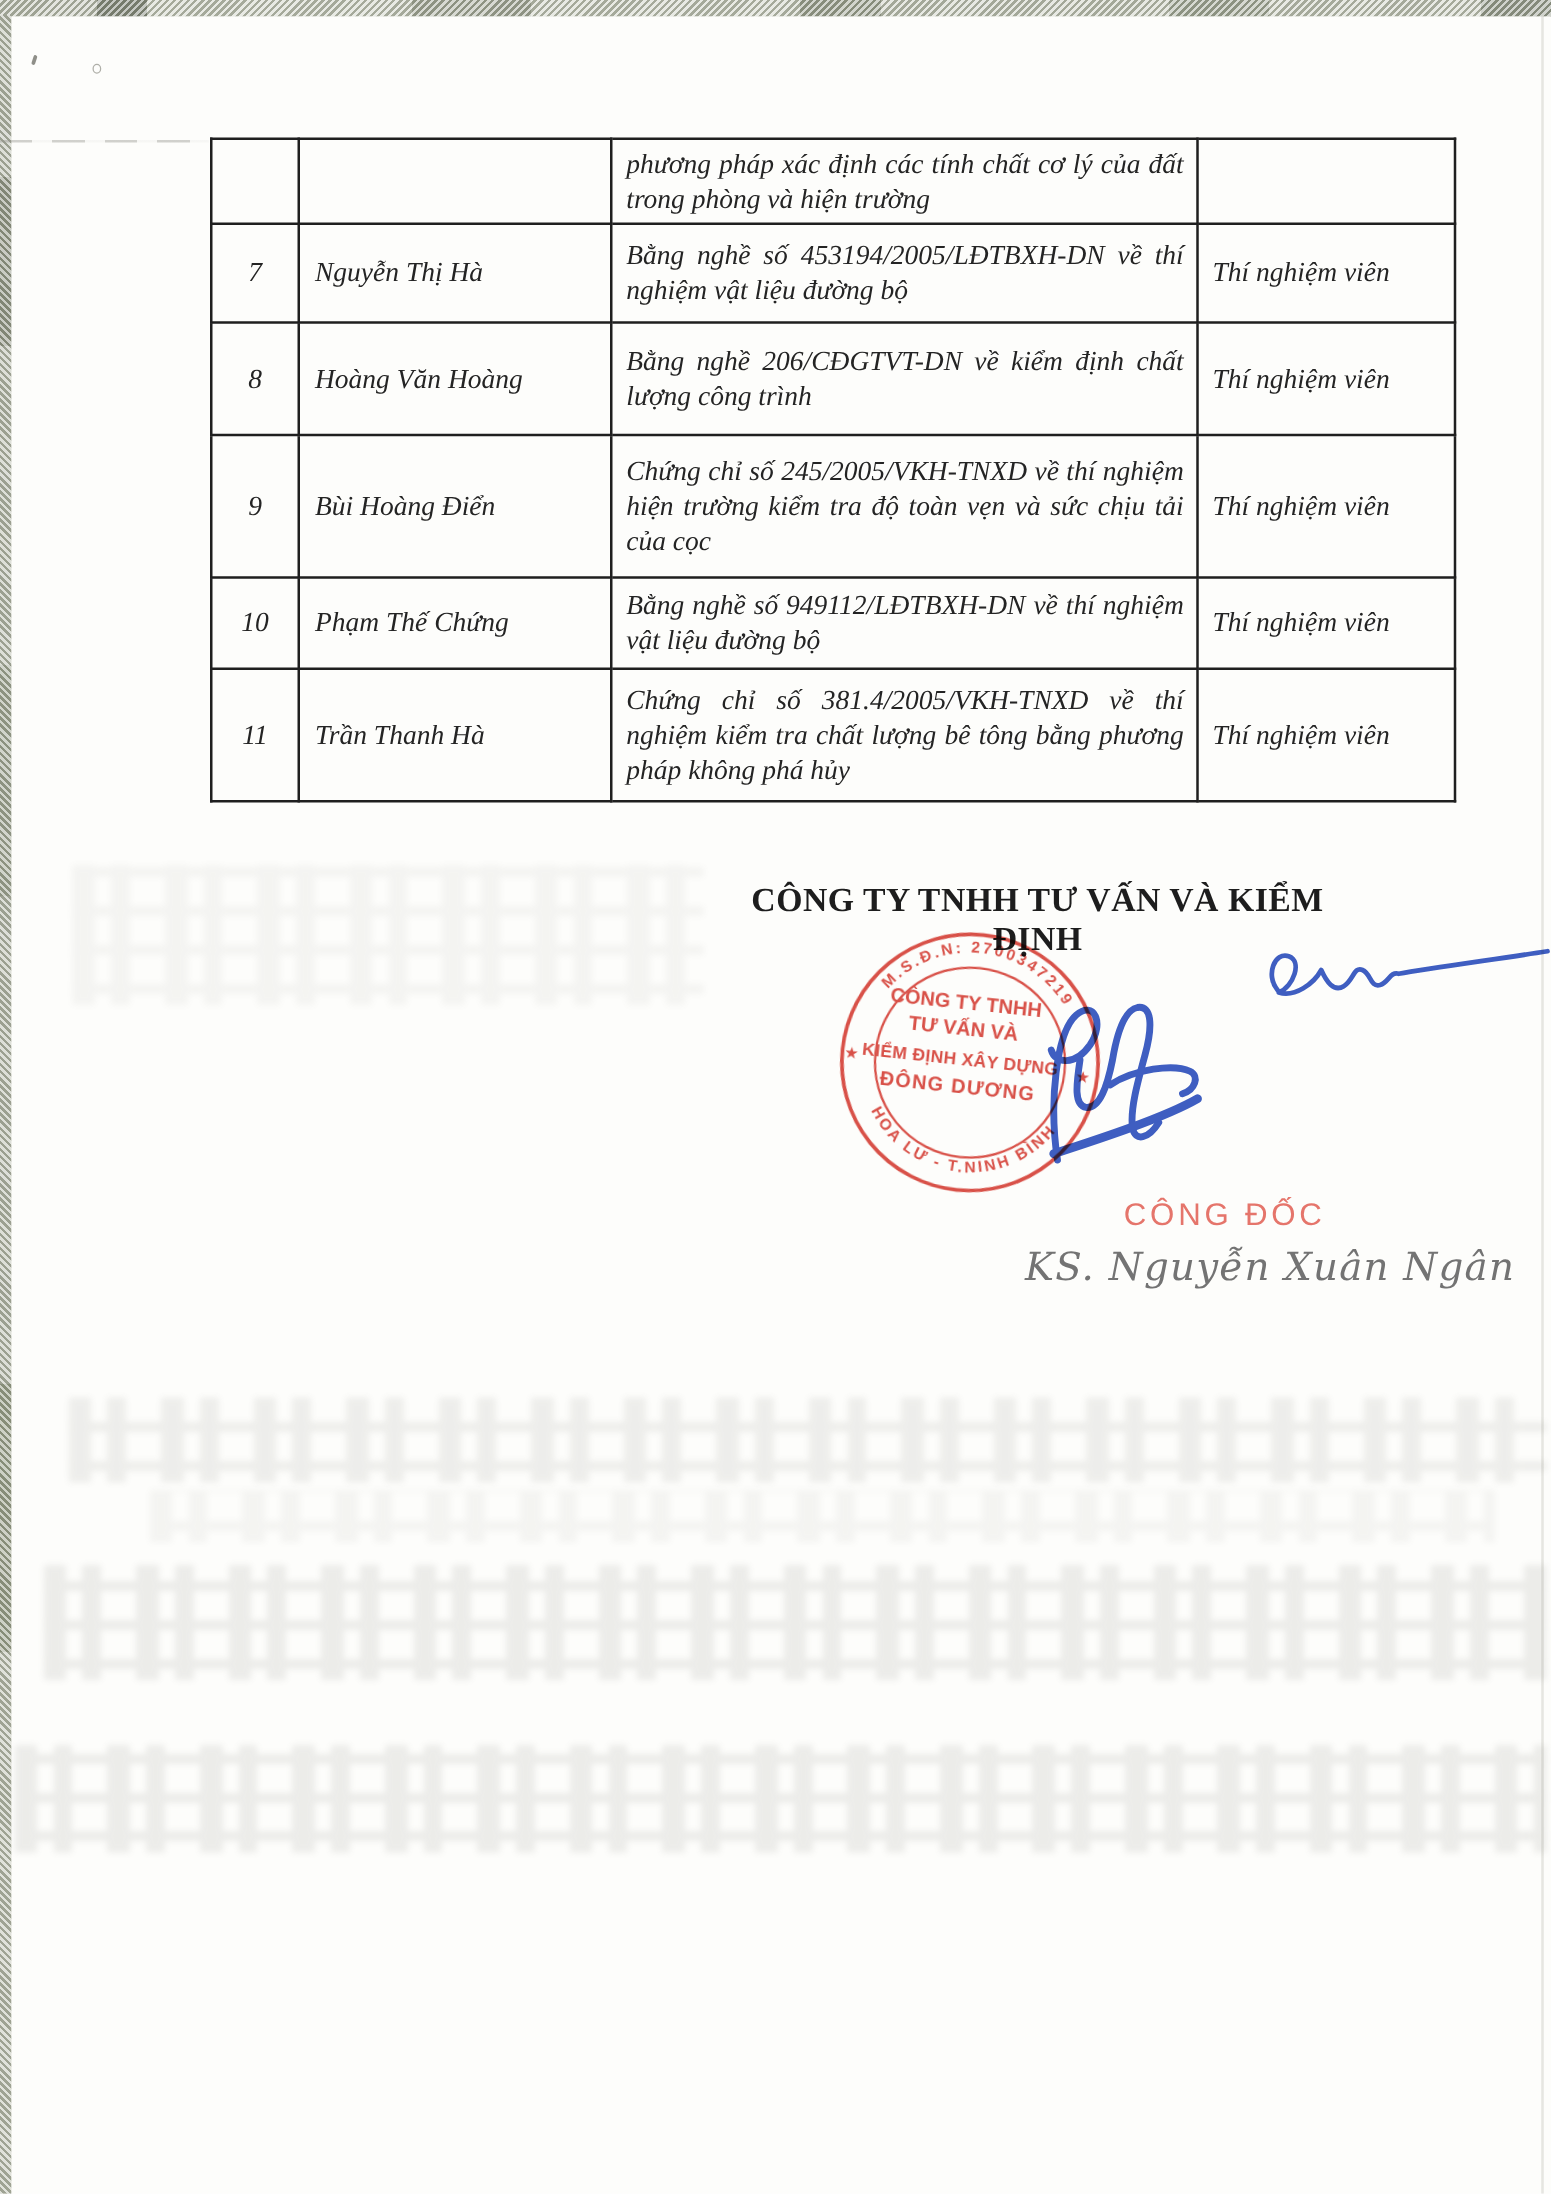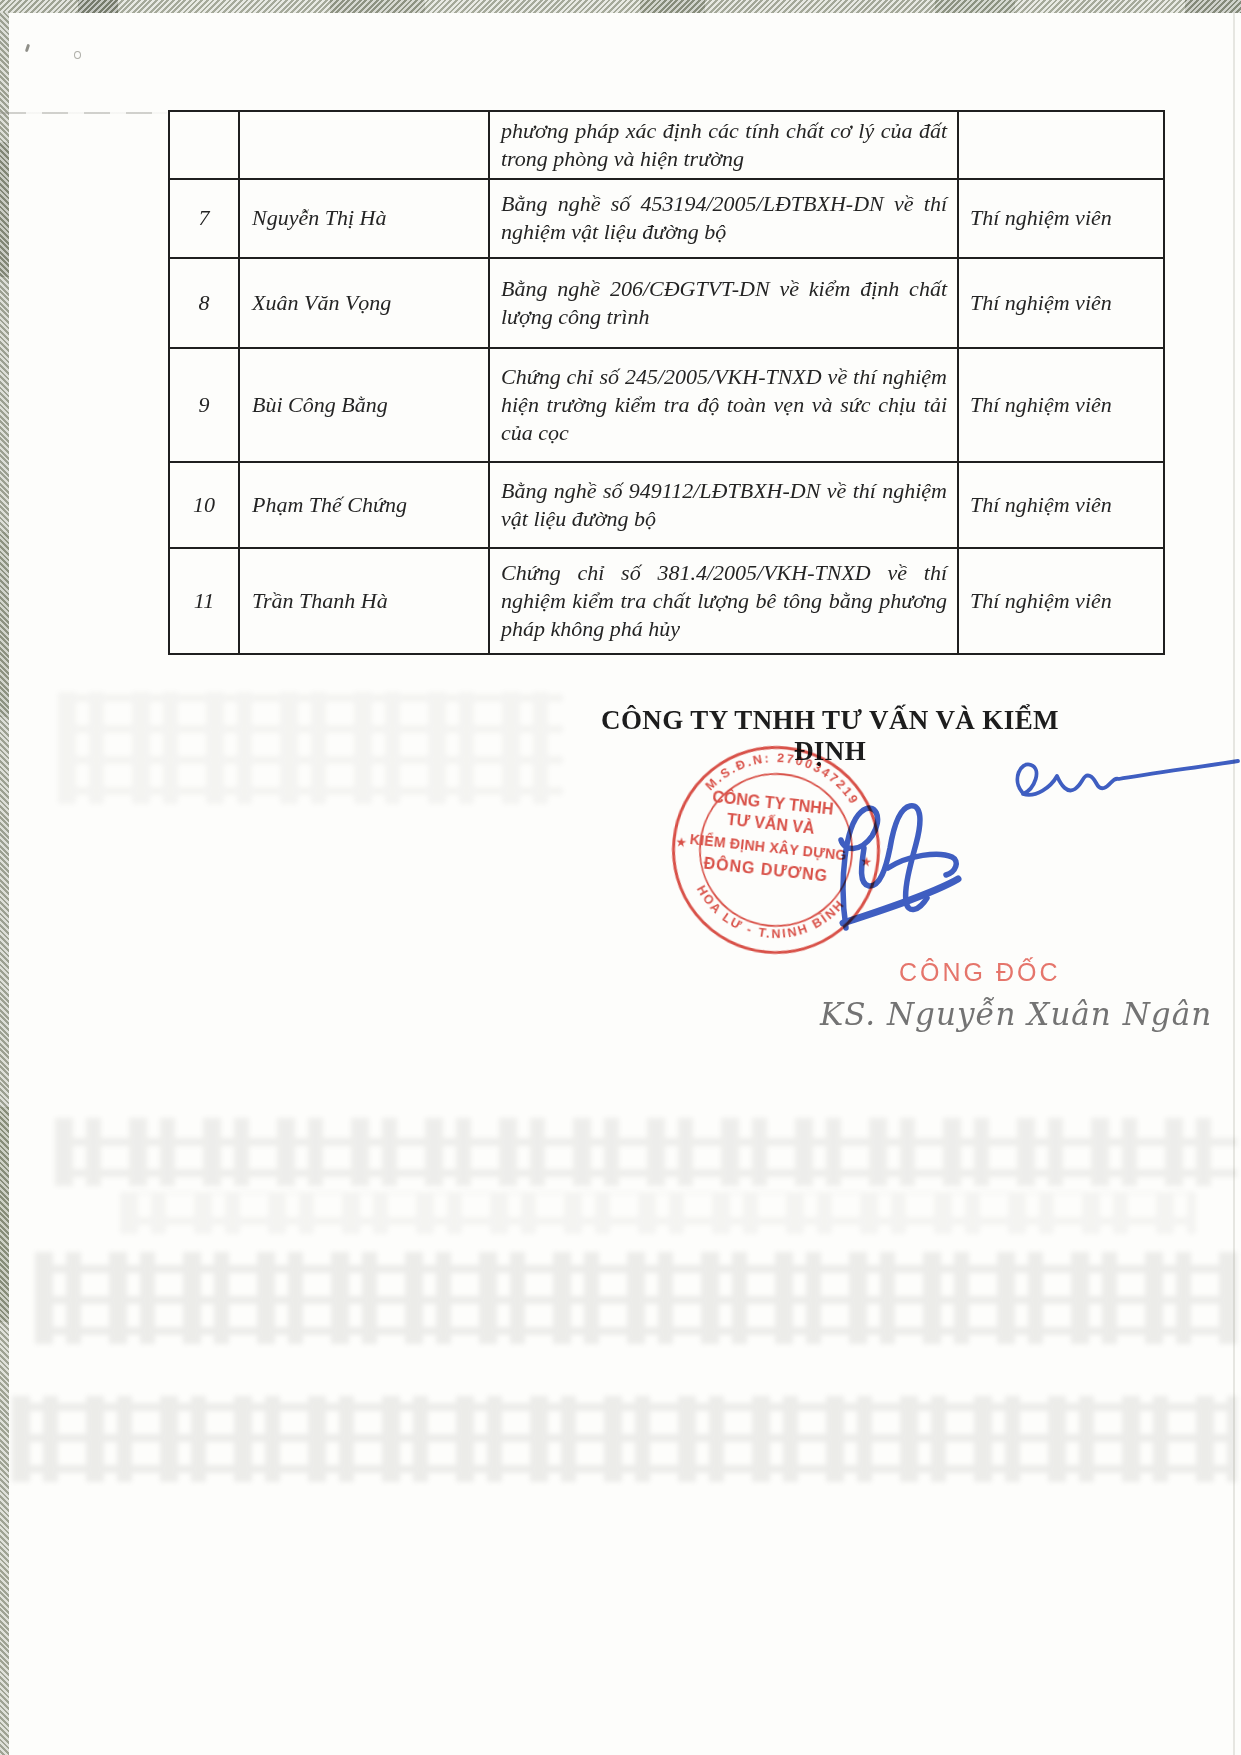--- a/index.html
+++ b/index.html
@@ -60,21 +60,21 @@
   }
   .cert-table td{border:2px solid #1f1f1f;vertical-align:middle;overflow:hidden;}
   .cert-table col.c1{width:70px;}
   .cert-table col.c2{width:250px;}
   .cert-table col.c3{width:469px;}
   .cert-table col.c4{width:206px;}
   .cert-table tr.r0{height:64px;}
   .cert-table tr.r1{height:79px;}
   .cert-table tr.r2{height:90px;}
   .cert-table tr.r3{height:114px;}
-  .cert-table tr.r4{height:86px;}
+  .cert-table tr.r4{height:73px;}
   .cert-table tr.r5{height:106px;}
   td.no{text-align:center;}
   td.nm{padding-left:12px;}
   td.ct{padding:5px 10px 5px 11px;text-align:justify;text-justify:inter-word;}
   td.rl{padding-left:11px;}
 
   
   .company-l1{
     position:absolute;left:565px;top:705px;width:530px;text-align:center;
     font-weight:bold;font-size:27px;letter-spacing:.4px;color:#1d1d1d;
@@ -146,27 +146,27 @@
       <td class="rl"></td>
     </tr>
     <tr class="r1">
       <td class="no">7</td>
       <td class="nm">Nguyễn Thị Hà</td>
       <td class="ct">Bằng nghề số 453194/2005/LĐTBXH-DN về thí nghiệm vật liệu đường bộ</td>
       <td class="rl">Thí nghiệm viên</td>
     </tr>
     <tr class="r2">
       <td class="no">8</td>
-      <td class="nm">Xuân Văn Vọng</td>
+      <td class="nm">Hoàng Văn Hoàng</td>
       <td class="ct">Bằng nghề 206/CĐGTVT-DN về kiểm định chất lượng công trình</td>
       <td class="rl">Thí nghiệm viên</td>
     </tr>
     <tr class="r3">
       <td class="no">9</td>
-      <td class="nm">Bùi Công Bằng</td>
+      <td class="nm">Bùi Hoàng Điển</td>
       <td class="ct">Chứng chỉ số 245/2005/VKH-TNXD về thí nghiệm hiện trường kiểm tra độ toàn vẹn và sức chịu tải của cọc</td>
       <td class="rl">Thí nghiệm viên</td>
     </tr>
     <tr class="r4">
       <td class="no">10</td>
       <td class="nm">Phạm Thế Chứng</td>
       <td class="ct">Bằng nghề số 949112/LĐTBXH-DN về thí nghiệm vật liệu đường bộ</td>
       <td class="rl">Thí nghiệm viên</td>
     </tr>
     <tr class="r5">

